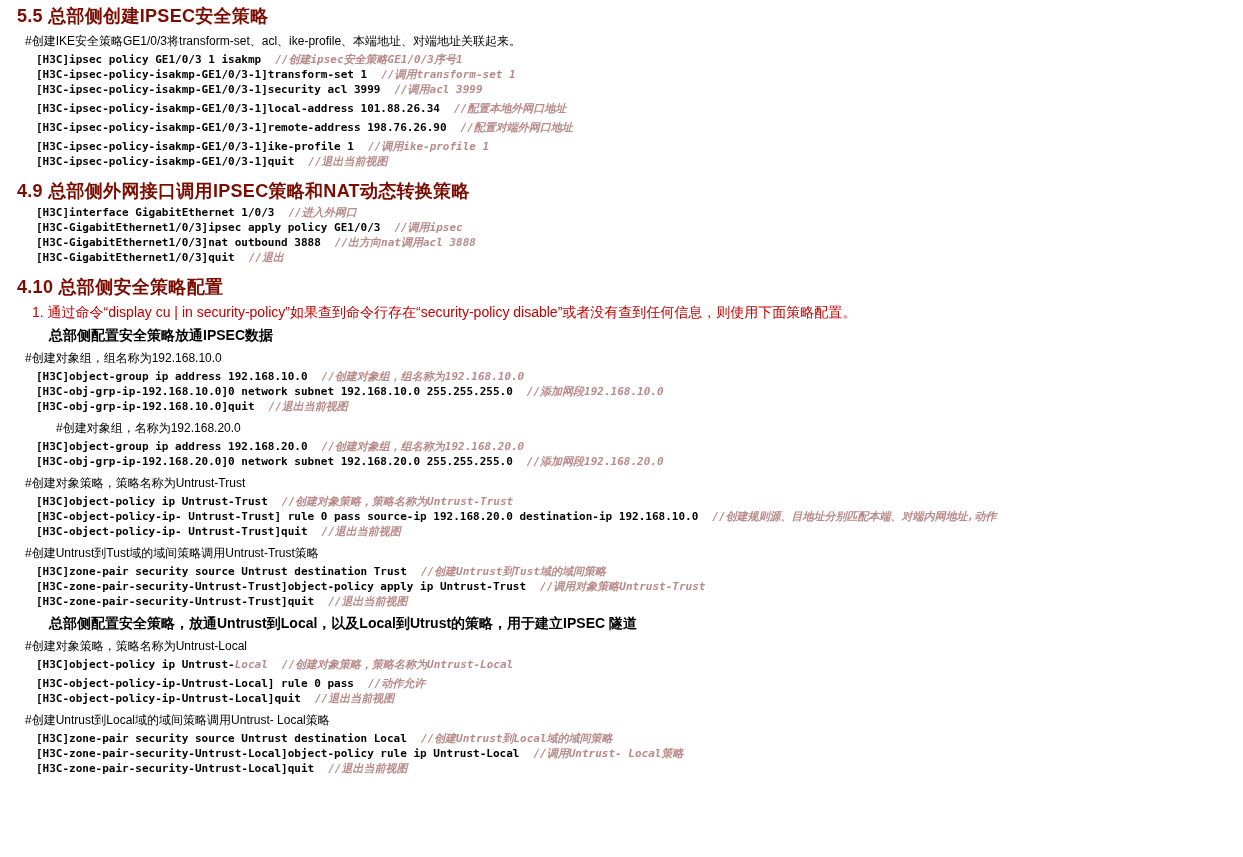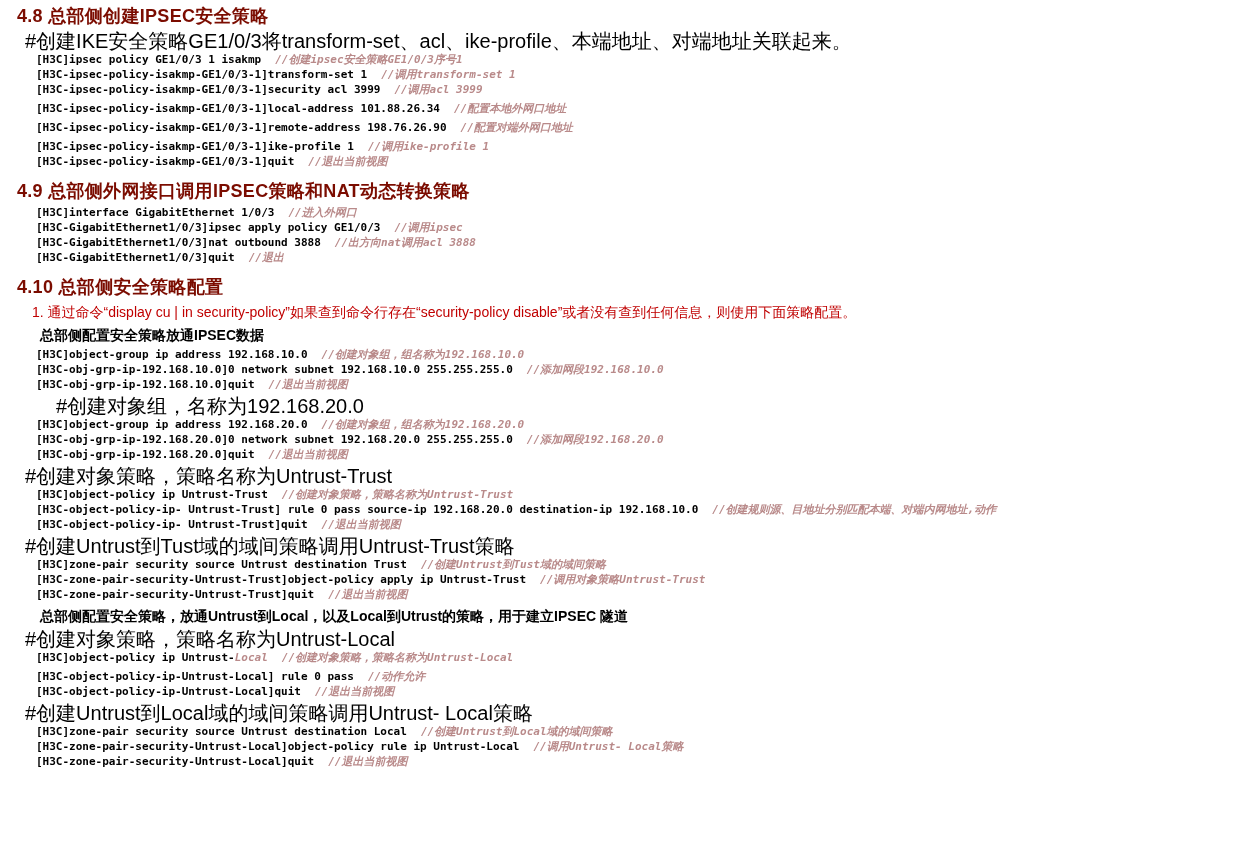--- a/index.html
+++ b/index.html
@@ -13,71 +13,71 @@
   body{
     width:1243px;height:857px;overflow:hidden;background:var(--c-bg);
     font-family:"Liberation Sans","DejaVu Sans",sans-serif;color:var(--c-body);
   }
   #doc{position:relative;width:1243px;}
   .blk-h2{
     color:var(--c-heading);font-weight:bold;font-size:18px;line-height:21px;
     margin:12px 0 3px 17px;letter-spacing:0.3px;white-space:nowrap;
   }
   .blk-h2.first{margin-top:6px;}
-  .blk-hash{font-size:20px;line-height:18px;margin:5px 0 2px 25px;white-space:nowrap;}
+  .blk-hash{font-size:12px;line-height:18px;margin:5px 0 2px 25px;white-space:nowrap;}
   .blk-hash.indent2{margin-left:56px;}
   .blk-para{font-size:15px;line-height:19px;margin:8px 0 4px 28px;white-space:nowrap;}
   .blk-para-red{color:var(--c-red);font-size:14px;line-height:18px;margin:5px 16px 4px 32px;white-space:nowrap;}
-  .blk-bold{font-weight:bold;font-size:14px;line-height:18px;margin:5px 0 3px 8px;white-space:nowrap;padding-left:32px;}
+  .blk-bold{font-weight:bold;font-size:14px;line-height:18px;margin:5px 0 3px 17px;white-space:nowrap;padding-left:32px;}
   .code-block{
     margin:2px 0 2px 36px;
     font-family:"DejaVu Sans Mono","Liberation Mono",monospace;
     font-size:11px;
   }
   .code-line{line-height:15px;height:15px;white-space:nowrap;font-weight:bold;}
   .code-line.gap{margin-top:4px;}
   .cmd{color:var(--c-body);}
   .cmd-italic{font-style:italic;color:var(--c-comment);}
   .comment{font-style:italic;color:var(--c-comment);margin-left:14px;}
 </style>
 </head>
 <body>
 
 <div id="doc">
-    <div class="blk-h2 first">4.8  总部侧创建IPSEC安全策略</div>
+    <div class="blk-h2 first">5.5  总部侧创建IPSEC安全策略</div>
     <div class="blk-hash">#创建IKE安全策略GE1/0/3将transform-set、acl、ike-profile、本端地址、对端地址关联起来。</div>
     <div class="code-block">
       <div class="code-line"><span class="cmd">[H3C]ipsec policy GE1/0/3 1 isakmp</span><span class="comment">//创建ipsec安全策略GE1/0/3序号1</span></div>
       <div class="code-line"><span class="cmd">[H3C-ipsec-policy-isakmp-GE1/0/3-1]transform-set 1</span><span class="comment">//调用transform-set 1</span></div>
       <div class="code-line"><span class="cmd">[H3C-ipsec-policy-isakmp-GE1/0/3-1]security acl 3999</span><span class="comment">//调用acl 3999</span></div>
       <div class="code-line gap"><span class="cmd">[H3C-ipsec-policy-isakmp-GE1/0/3-1]local-address 101.88.26.34</span><span class="comment">//配置本地外网口地址</span></div>
       <div class="code-line gap"><span class="cmd">[H3C-ipsec-policy-isakmp-GE1/0/3-1]remote-address 198.76.26.90</span><span class="comment">//配置对端外网口地址</span></div>
       <div class="code-line gap"><span class="cmd">[H3C-ipsec-policy-isakmp-GE1/0/3-1]ike-profile 1</span><span class="comment">//调用ike-profile 1</span></div>
       <div class="code-line"><span class="cmd">[H3C-ipsec-policy-isakmp-GE1/0/3-1]quit</span><span class="comment">//退出当前视图</span></div>
     </div>
     <div class="blk-h2">4.9  总部侧外网接口调用IPSEC策略和NAT动态转换策略</div>
     <div class="code-block">
       <div class="code-line"><span class="cmd">[H3C]interface GigabitEthernet 1/0/3</span><span class="comment">//进入外网口</span></div>
       <div class="code-line"><span class="cmd">[H3C-GigabitEthernet1/0/3]ipsec apply policy GE1/0/3</span><span class="comment">//调用ipsec</span></div>
       <div class="code-line"><span class="cmd">[H3C-GigabitEthernet1/0/3]nat outbound 3888</span><span class="comment">//出方向nat调用acl 3888</span></div>
       <div class="code-line"><span class="cmd">[H3C-GigabitEthernet1/0/3]quit</span><span class="comment">//退出</span></div>
     </div>
     <div class="blk-h2">4.10  总部侧安全策略配置</div>
     <div class="blk-para-red">1. 通过命令“display cu | in security-policy”如果查到命令行存在“security-policy disable”或者没有查到任何信息，则使用下面策略配置。</div>
     <div class="blk-bold">总部侧配置安全策略放通IPSEC数据</div>
+    <div class="blk-hash">#创建对象组，组名称为192.168.10.0</div>
     <div class="code-block">
       <div class="code-line"><span class="cmd">[H3C]object-group ip address 192.168.10.0</span><span class="comment">//创建对象组，组名称为192.168.10.0</span></div>
       <div class="code-line"><span class="cmd">[H3C-obj-grp-ip-192.168.10.0]0 network subnet 192.168.10.0 255.255.255.0</span><span class="comment">//添加网段192.168.10.0</span></div>
       <div class="code-line"><span class="cmd">[H3C-obj-grp-ip-192.168.10.0]quit</span><span class="comment">//退出当前视图</span></div>
     </div>
     <div class="blk-hash indent2">#创建对象组，名称为192.168.20.0</div>
     <div class="code-block">
       <div class="code-line"><span class="cmd">[H3C]object-group ip address 192.168.20.0</span><span class="comment">//创建对象组，组名称为192.168.20.0</span></div>
       <div class="code-line"><span class="cmd">[H3C-obj-grp-ip-192.168.20.0]0 network subnet 192.168.20.0 255.255.255.0</span><span class="comment">//添加网段192.168.20.0</span></div>
-      <div class="code-line"><span class="cmd">[H3C-obj-grp-ip-192.168.20.0]quit</span><span class="comment">//退出当前视图</span></div>
     </div>
     <div class="blk-hash">#创建对象策略，策略名称为Untrust-Trust</div>
     <div class="code-block">
       <div class="code-line"><span class="cmd">[H3C]object-policy ip Untrust-Trust</span><span class="comment">//创建对象策略，策略名称为Untrust-Trust</span></div>
       <div class="code-line"><span class="cmd">[H3C-object-policy-ip- Untrust-Trust] rule 0 pass source-ip 192.168.20.0 destination-ip 192.168.10.0</span><span class="comment">//创建规则源、目地址分别匹配本端、对端内网地址,动作</span></div>
       <div class="code-line"><span class="cmd">[H3C-object-policy-ip- Untrust-Trust]quit</span><span class="comment">//退出当前视图</span></div>
     </div>
     <div class="blk-hash">#创建Untrust到Tust域的域间策略调用Untrust-Trust策略</div>
     <div class="code-block">
       <div class="code-line"><span class="cmd">[H3C]zone-pair security source Untrust destination Trust</span><span class="comment">//创建Untrust到Tust域的域间策略</span></div>

